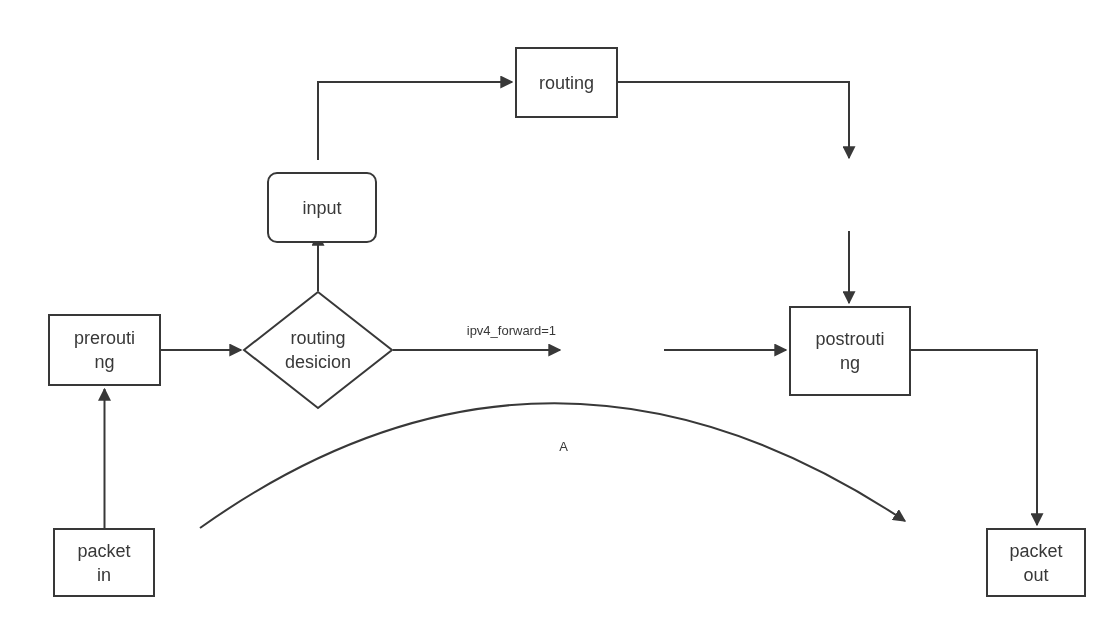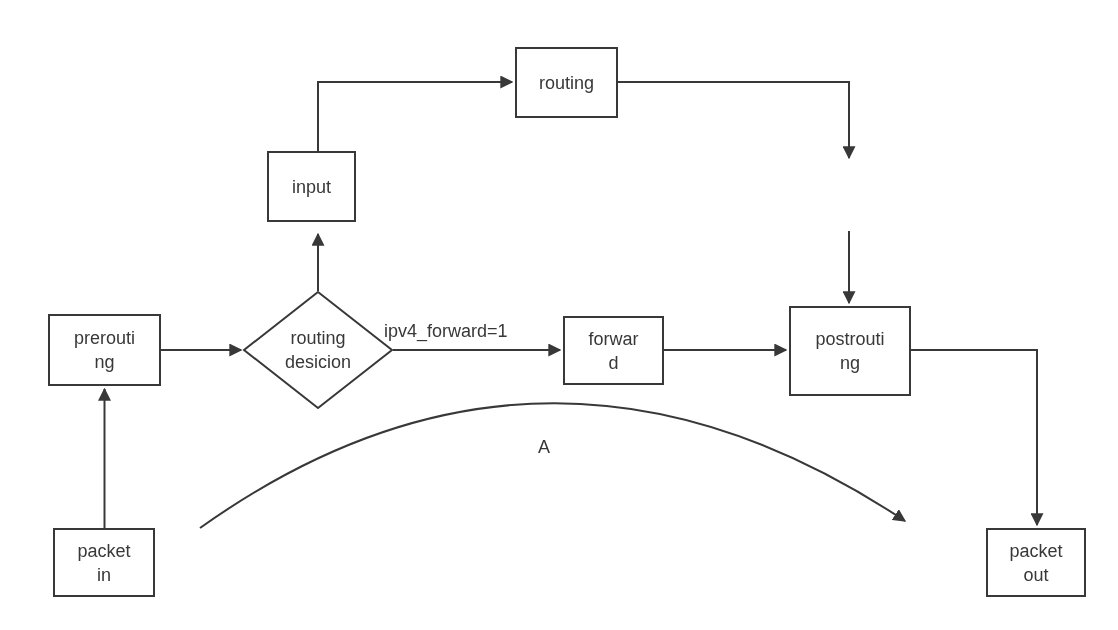--- a/index.html
+++ b/index.html
@@ -41,29 +41,29 @@
     display: flex;
     align-items: center;
     justify-content: center;
     text-align: center;
     font-size: 18px;
     line-height: 24px;
     white-space: pre-line;
   }
   .edge-label {
     position: absolute;
-    font-size: 18px;
+    font-size: 13px;
     line-height: 22px;
-    text-align: left;
+    text-align: right;
     white-space: nowrap;
   }
   
   #n-packet-in   { left: 53px;  top: 528px; width: 102px; height: 69px; }
   #n-prerouting  { left: 48px;  top: 314px; width: 113px; height: 72px; }
-  #n-input       { left: 267px; top: 151px; width: 89px; height: 71px; }
+  #n-input       { left: 267px; top: 172px; width: 110px; height: 71px; border-radius: 10px; }
   #n-routing     { left: 515px; top: 47px;  width: 103px; height: 71px; }
   #n-output      { left: 799px; top: 161px; width: 100px; height: 70px; }
   #n-forward     { left: 563px; top: 316px; width: 101px; height: 69px; }
   #n-postrouting { left: 789px; top: 306px; width: 122px; height: 90px; align-items: center; }
   #n-packet-out  { left: 986px; top: 528px; width: 100px; height: 69px; }
   #n-decision-label { left: 256px; top: 322px; width: 124px; height: 56px; }
   #lbl-forward-cond { left: 384px; top: 320px; width: 172px; }
   #lbl-arc          { left: 538px; top: 436px; width: 30px; }
 </style>
 </head>
@@ -108,24 +108,20 @@
   <div class="node" id="n-prerouting">
     <span>prerouti
 ng</span>
   </div>
   <div class="node" id="n-input">
     <span>input</span>
   </div>
   <div class="node" id="n-routing">
     <span>routing</span>
   </div>
-  <div class="node" id="n-forward">
-    <span>forwar
-d</span>
-  </div>
   <div class="node" id="n-postrouting">
     <span>postrouti
 ng</span>
   </div>
   <div class="node" id="n-packet-out">
     <span>packet
 out</span>
   </div>
 
   <div class="diamond-label" id="n-decision-label">routing

